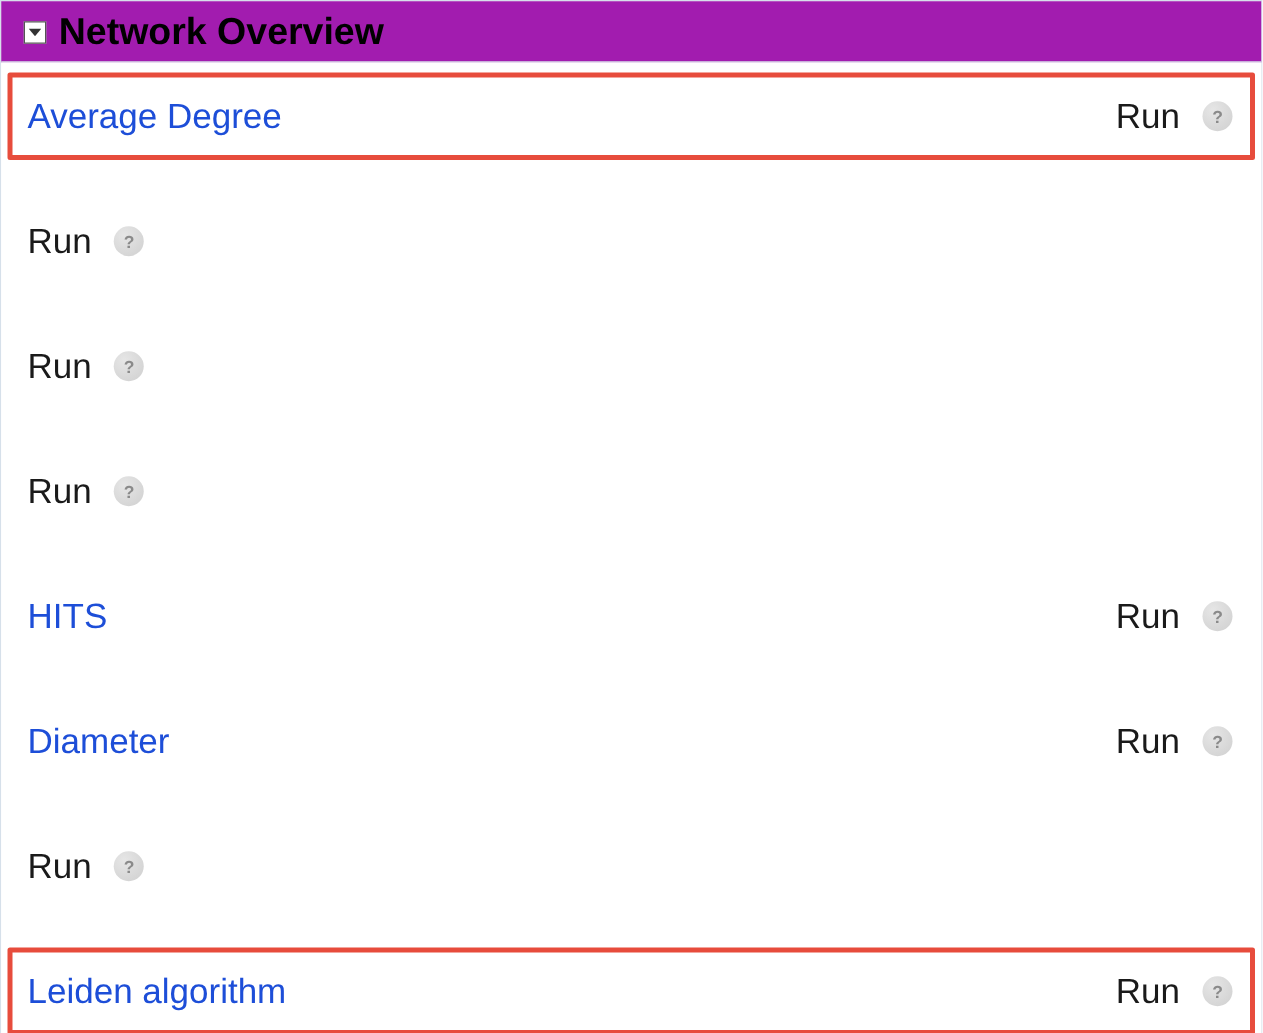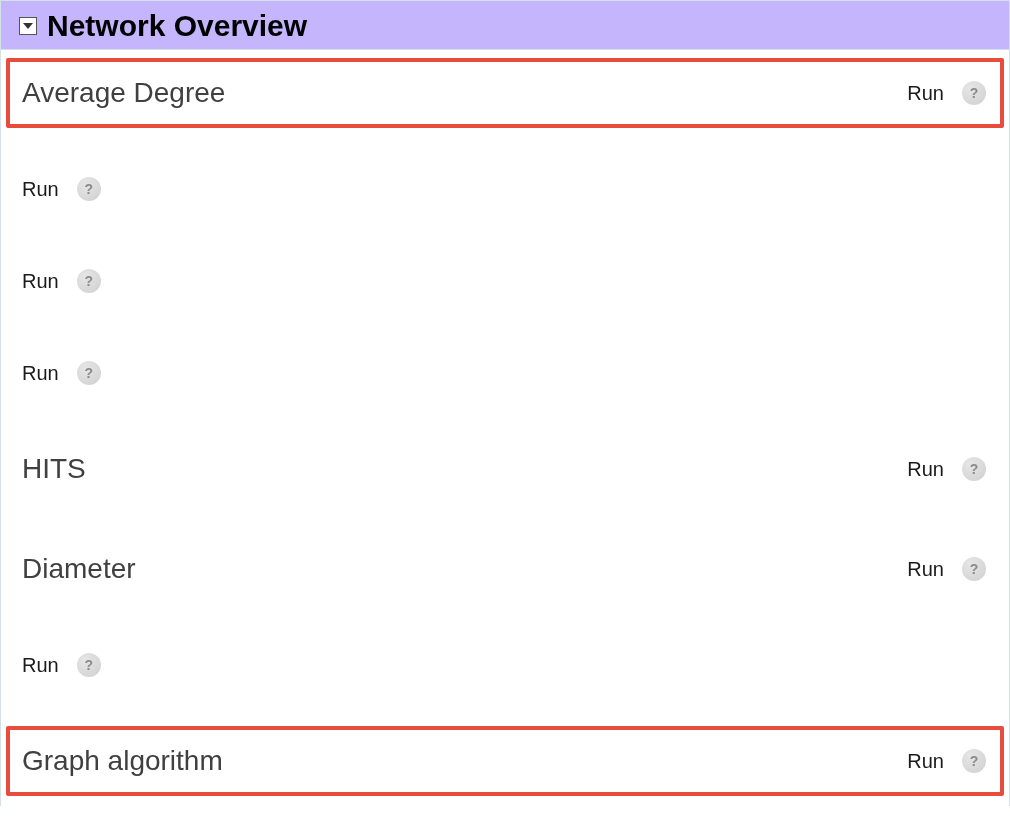--- a/index.html
+++ b/index.html
@@ -14,21 +14,21 @@
       border-top: 1px solid #d6e0ea;
       border-bottom: none;
       background:#fff;
     }
     .header {
       display: flex;
       align-items: center;
       gap: 10px;
       padding: 8px 12px 6px 18px;
       border-bottom: 1px solid #d6e0ea;
-      background:#c4b5fd;
+      background:#a21caf;
     }
     .collapse-icon {
       width: 18px;
       height: 18px;
       display: inline-flex;
       align-items: center;
       justify-content: center;
       border:1px solid #555;
       background:#fff;
     }
@@ -49,25 +49,25 @@
       margin-bottom: 30px;
       border: 4px solid transparent;
       border-radius:2px;
     }
     .item.highlight {
       border-color: #e74c3c;
     }
     .item-label {
       font-size: 28px;
       font-weight: 400;
-      color: #404040;
+      color: #1d4ed8;
       flex: 1;
     }
     .item-run {
-      font-size: 20px;
+      font-size: 28px;
       font-weight: 400;
       color: #1a1a1a;
       margin-right: 18px;
       cursor: pointer;
     }
     .help-icon {
       width: 24px;
       height: 24px;
       border-radius: 50%;
       background: radial-gradient(circle at 35% 30%, #e6e6e6, #cfcfcf);
@@ -122,19 +122,19 @@
       <div class="item">
         <span class="item-label">Diameter</span>
         <span class="item-run">Run</span>
         <span class="help-icon">?</span>
       </div>
       <div class="item">
         <span class="item-run">Run</span>
         <span class="help-icon">?</span>
       </div>
       <div class="item highlight">
-        <span class="item-label">Graph algorithm</span>
+        <span class="item-label">Leiden algorithm</span>
         <span class="item-run">Run</span>
         <span class="help-icon">?</span>
       </div>
     </div>
 
 </div>
 
 </body></html>

